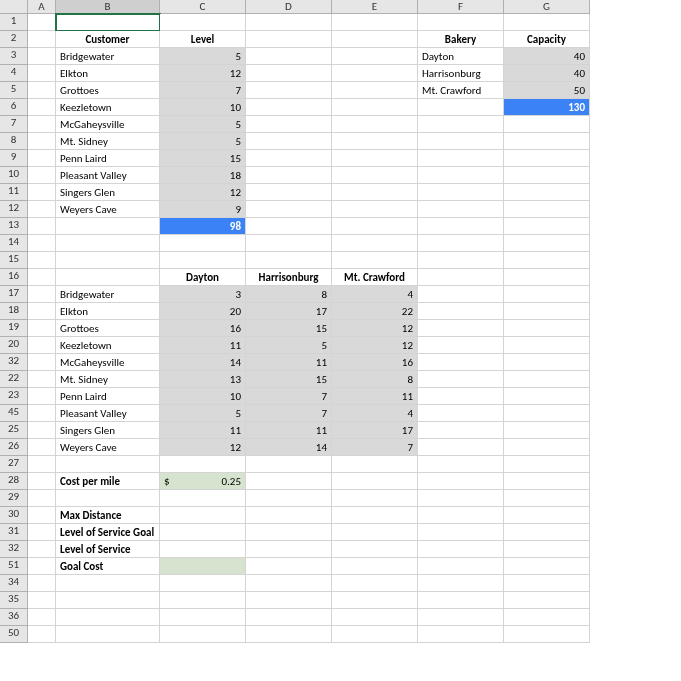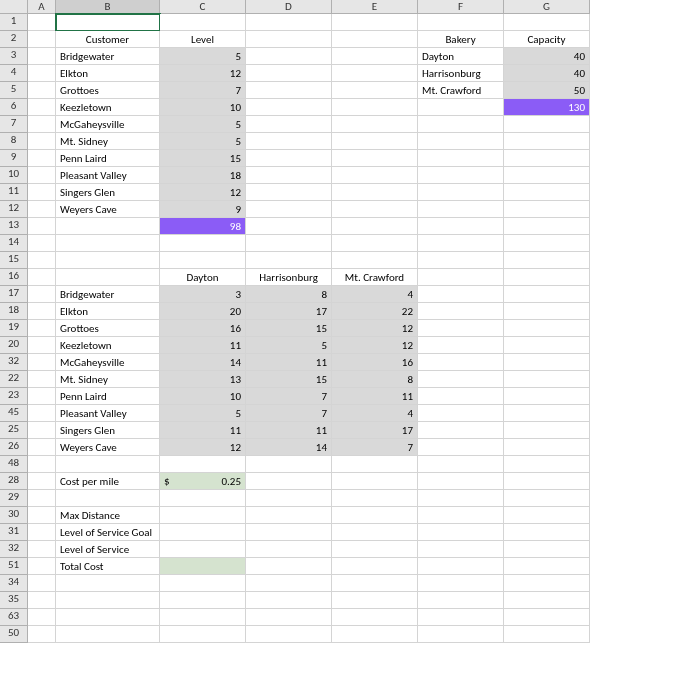--- a/index.html
+++ b/index.html
@@ -3,25 +3,25 @@
 <meta charset="utf-8">
 <style>
 * { box-sizing: border-box; margin: 0; padding: 0; }
 body { font-family: Calibri, Arial, sans-serif; font-size: 11px; background: #fff; color: #000; }
 .sheet { display: grid; grid-template-columns: 28px 28px 104px 86px 86px 86px 86px 86px; width: 681px; }
 .cell { border-right: 1px solid #d4d4d4; border-bottom: 1px solid #d4d4d4; height: 17px; line-height: 17px; padding: 0 4px; overflow: hidden; white-space: nowrap; background: #fff; }
 .hdr { background: #e6e6e6; text-align: center; border-right: 1px solid #b0b0b0; border-bottom: 1px solid #b0b0b0; font-size: 11px; color: #333; }
 .hdr-sel { background: #cfcfcf; }
 .rowhdr { background: #e6e6e6; text-align: center; border-right: 1px solid #b0b0b0; border-bottom: 1px solid #b0b0b0; font-size: 11px; color: #333; }
 .corner { background: #e6e6e6; border-right: 1px solid #b0b0b0; border-bottom: 1px solid #b0b0b0; }
-.bold { font-weight: normal; }
+.bold { font-weight: bold; }
 .center { text-align: center; }
 .right { text-align: right; }
 .shade { background: #d9d9d9; }
-.black { background: #8b5cf6; color: #fff; }
+.black { background: #3b82f6; color: #fff; }
 .green { background: #d5e3cf; }
 .selected { outline: 2px solid #217346; outline-offset: -1px; }
 </style>
 </head>
 <body>
 
 <div class="sheet" id="sheet">
     <div class="corner"></div>
     <div class="hdr">A</div>
     <div class="hdr hdr-sel">B</div>
@@ -231,21 +231,21 @@
     <div class="cell"></div>
     <div class="cell"></div>
     <div class="rowhdr">26</div>
     <div class="cell"></div>
     <div class="cell">Weyers Cave</div>
     <div class="cell shade right">12</div>
     <div class="cell shade right">14</div>
     <div class="cell shade right">7</div>
     <div class="cell"></div>
     <div class="cell"></div>
-    <div class="rowhdr">48</div>
+    <div class="rowhdr">27</div>
     <div class="cell"></div>
     <div class="cell"></div>
     <div class="cell"></div>
     <div class="cell"></div>
     <div class="cell"></div>
     <div class="cell"></div>
     <div class="cell"></div>
     <div class="rowhdr">28</div>
     <div class="cell"></div>
     <div class="cell bold">Cost per mile</div>
@@ -284,21 +284,21 @@
     <div class="rowhdr">32</div>
     <div class="cell"></div>
     <div class="cell bold">Level of Service</div>
     <div class="cell"></div>
     <div class="cell"></div>
     <div class="cell"></div>
     <div class="cell"></div>
     <div class="cell"></div>
     <div class="rowhdr">51</div>
     <div class="cell"></div>
-    <div class="cell bold">Total Cost</div>
+    <div class="cell bold">Goal Cost</div>
     <div class="cell green"></div>
     <div class="cell"></div>
     <div class="cell"></div>
     <div class="cell"></div>
     <div class="cell"></div>
     <div class="rowhdr">34</div>
     <div class="cell"></div>
     <div class="cell"></div>
     <div class="cell"></div>
     <div class="cell"></div>
@@ -306,21 +306,21 @@
     <div class="cell"></div>
     <div class="cell"></div>
     <div class="rowhdr">35</div>
     <div class="cell"></div>
     <div class="cell"></div>
     <div class="cell"></div>
     <div class="cell"></div>
     <div class="cell"></div>
     <div class="cell"></div>
     <div class="cell"></div>
-    <div class="rowhdr">63</div>
+    <div class="rowhdr">36</div>
     <div class="cell"></div>
     <div class="cell"></div>
     <div class="cell"></div>
     <div class="cell"></div>
     <div class="cell"></div>
     <div class="cell"></div>
     <div class="cell"></div>
     <div class="rowhdr">50</div>
     <div class="cell"></div>
     <div class="cell"></div>

